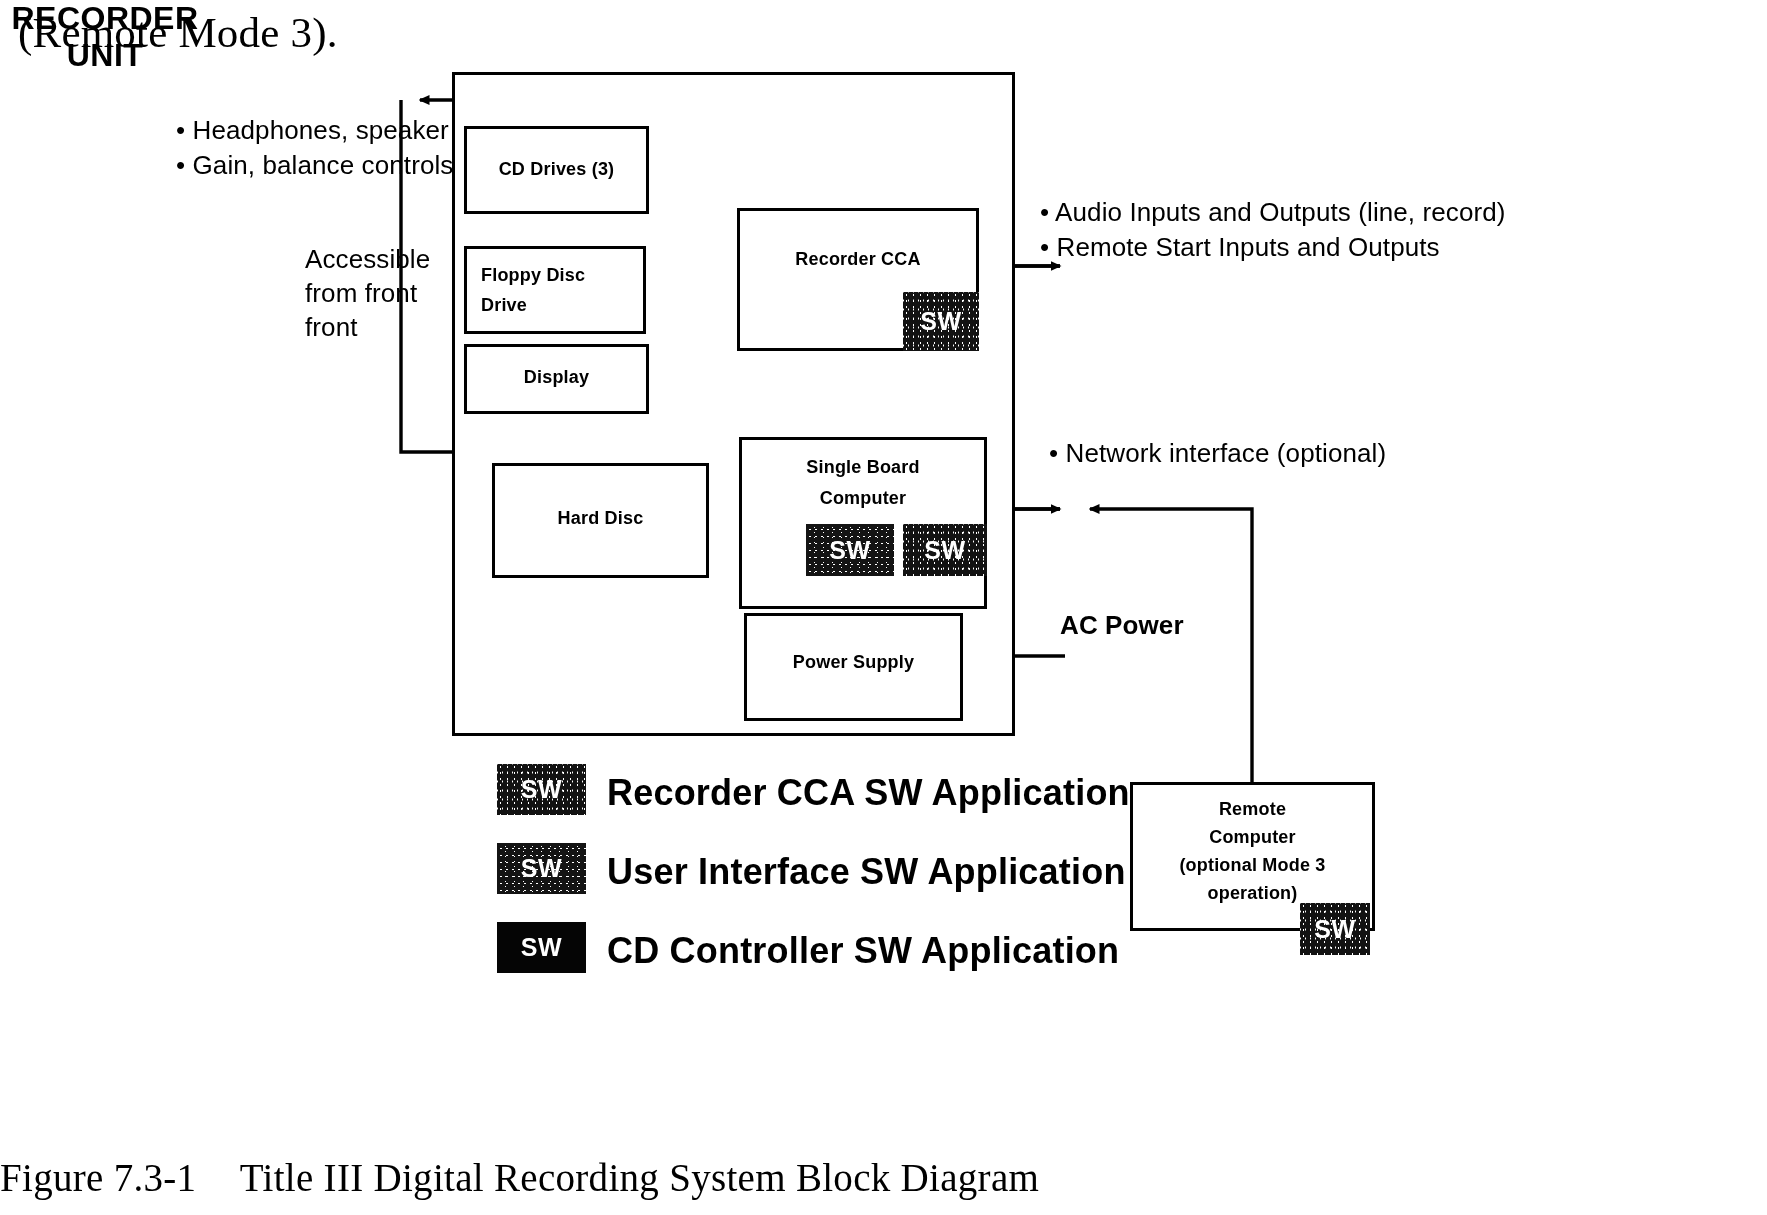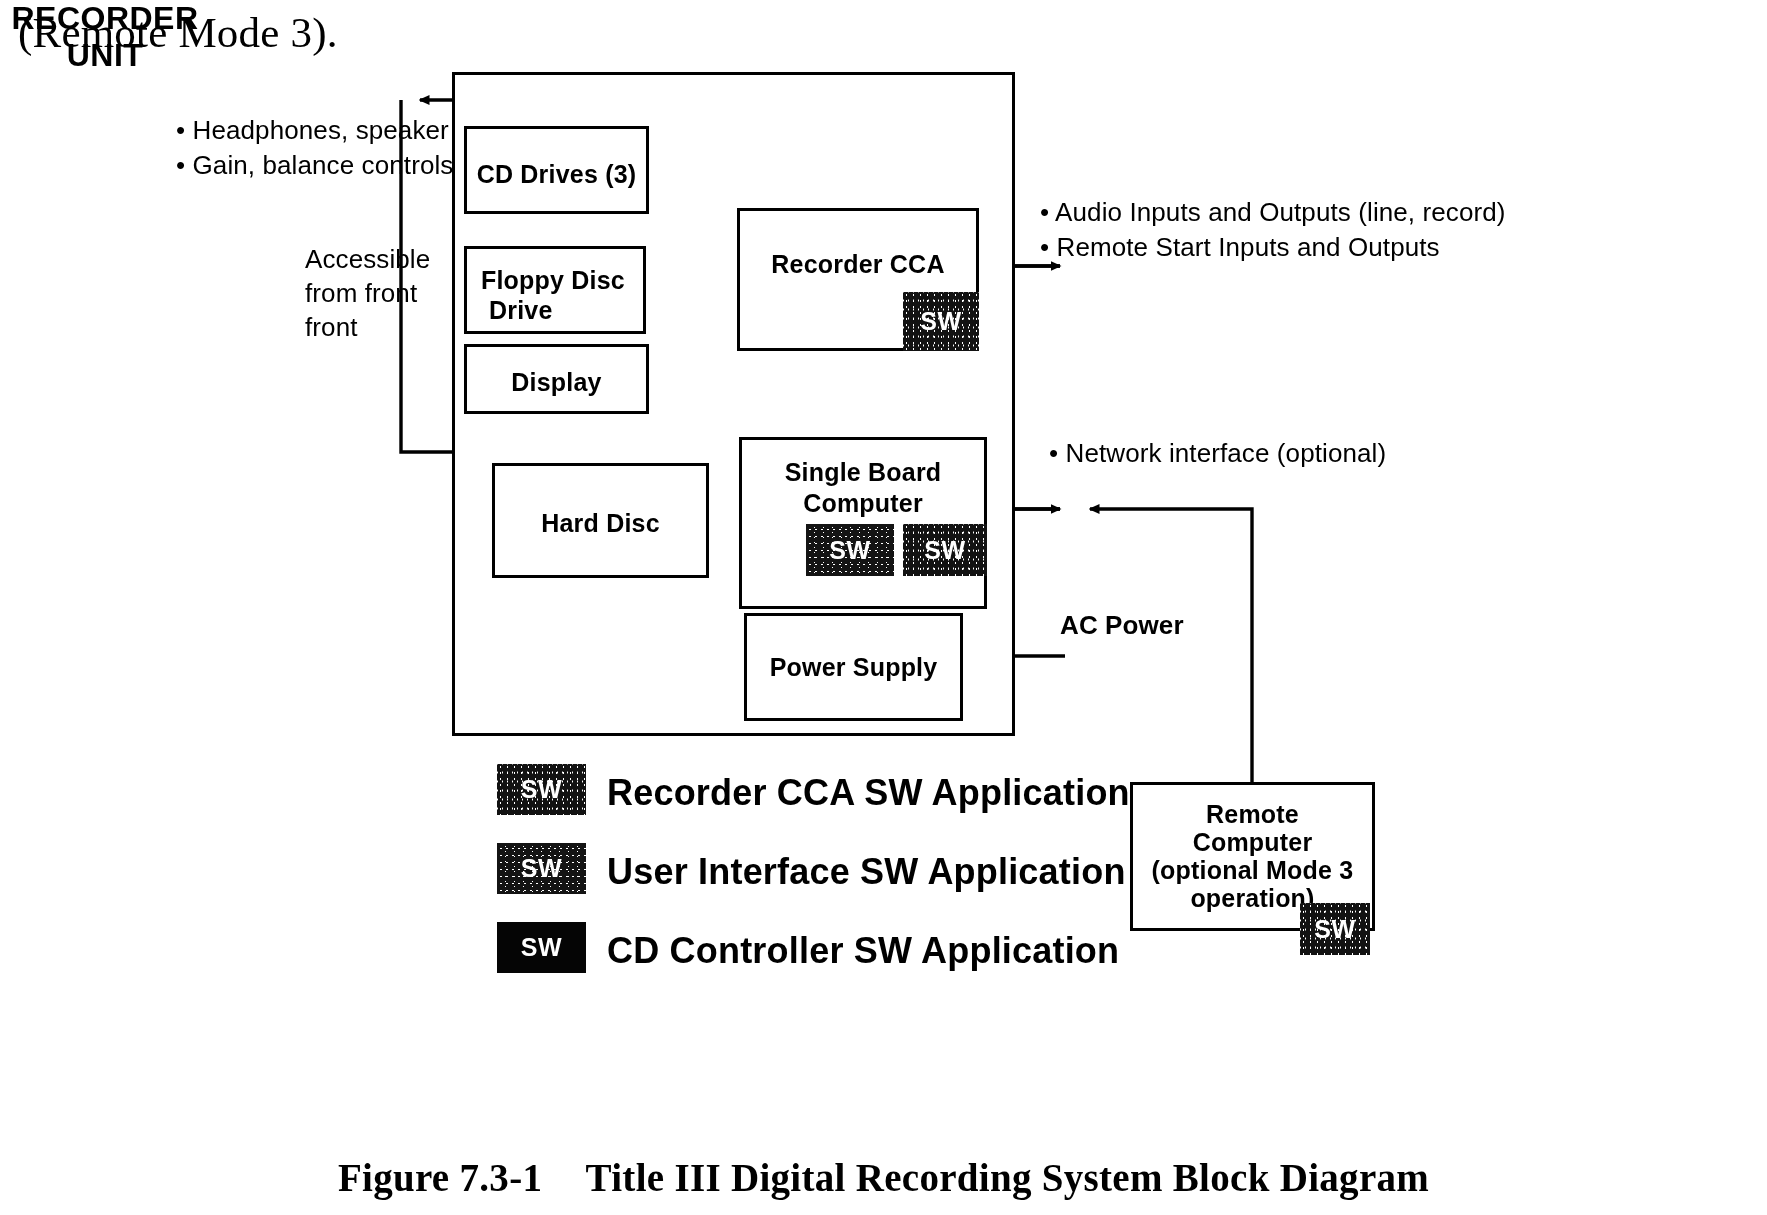--- a/index.html
+++ b/index.html
@@ -2,27 +2,27 @@
 <html><head>
 <meta charset="utf-8">
 <style>
   html,body{margin:0;padding:0;background:#fff;}
   body{width:1767px;height:1215px;position:relative;overflow:hidden;
        font-family:"Liberation Sans",sans-serif;color:#000;}
   .abs{position:absolute;}
   
   .serif{font-family:"Liberation Serif",serif;}
   #remote-mode-line{left:18px;top:8px;font-size:43px;letter-spacing:.2px;}
-  #figure-caption{left:0;top:1155px;width:1767px;text-align:center;
-                  font-size:39px;font-weight:bold;letter-spacing:.3px;}
+  #figure-caption{left:0;top:1155px;width:1767px;text-align:left;
+                  font-size:39px;font-weight:normal;letter-spacing:.3px;}
   #figure-caption .capnum{margin-right:34px;}
   
   .box{position:absolute;border:3px solid #000;background:#fff;box-sizing:border-box;}
   .boxlabel{position:absolute;width:100%;text-align:center;font-weight:bold;
-            font-size:25px;line-height:1.22;letter-spacing:.2px;}
+            font-size:18px;line-height:1.22;letter-spacing:.2px;}
   .bl-left{text-align:left;}
   
   #recorder-unit{left:452px;top:72px;width:563px;height:664px;border-width:3px;}
   #recorder-unit-label{left:482px;top:640px;width:210px;text-align:center;
        font-weight:bold;font-size:32px;line-height:1.15;letter-spacing:.5px;}
   
   #cd-drives{left:464px;top:126px;width:185px;height:88px;}
   #floppy-drive{left:464px;top:246px;width:182px;height:88px;}
   #display-box{left:464px;top:344px;width:185px;height:70px;}
   #hard-disc{left:492px;top:463px;width:217px;height:115px;}
@@ -106,21 +106,21 @@
   <span class="abs" style="position:static;display:block">RECORDER</span>
   <span class="abs" style="position:static;display:block">UNIT</span>
 </div>
 
 <div class="box" id="cd-drives">
   <div class="boxlabel" style="top:30px">CD Drives (3)</div>
 </div>
 
 <div class="box" id="floppy-drive">
   <div class="boxlabel bl-left" style="top:16px;padding-left:14px;width:auto">Floppy Disc</div>
-  <div class="boxlabel bl-left" style="top:46px;padding-left:22px;width:auto">Drive</div>
+  <div class="boxlabel bl-left" style="top:46px;padding-left:14px;width:auto">Drive</div>
 </div>
 
 <div class="box" id="display-box">
   <div class="boxlabel" style="top:20px">Display</div>
 </div>
 
 <div class="box" id="hard-disc">
   <div class="boxlabel" style="top:42px">Hard Disc</div>
 </div>
 

